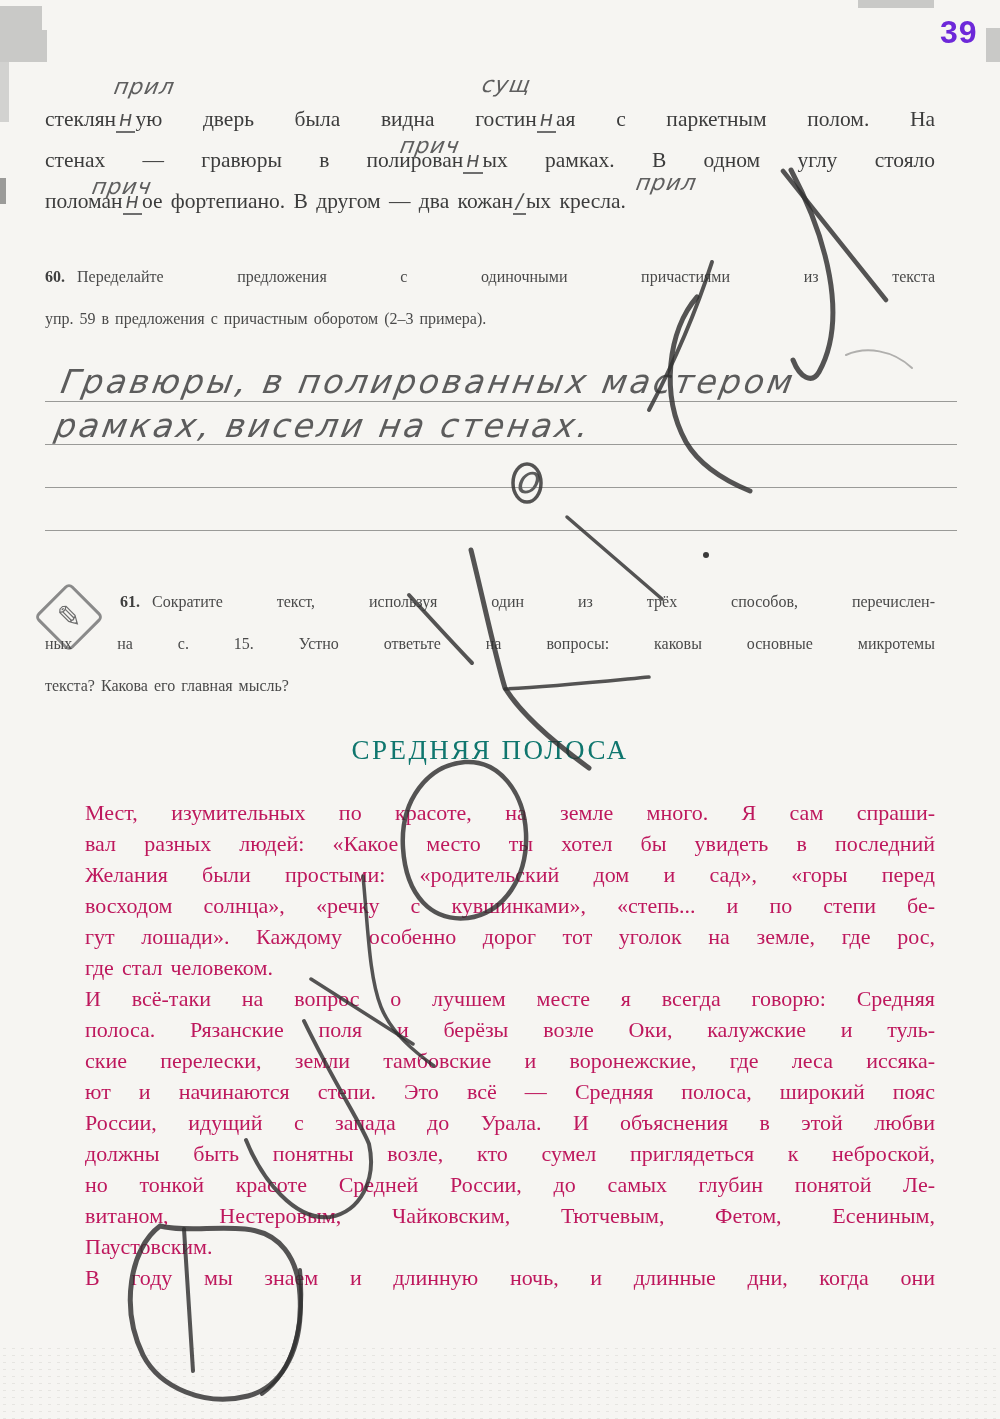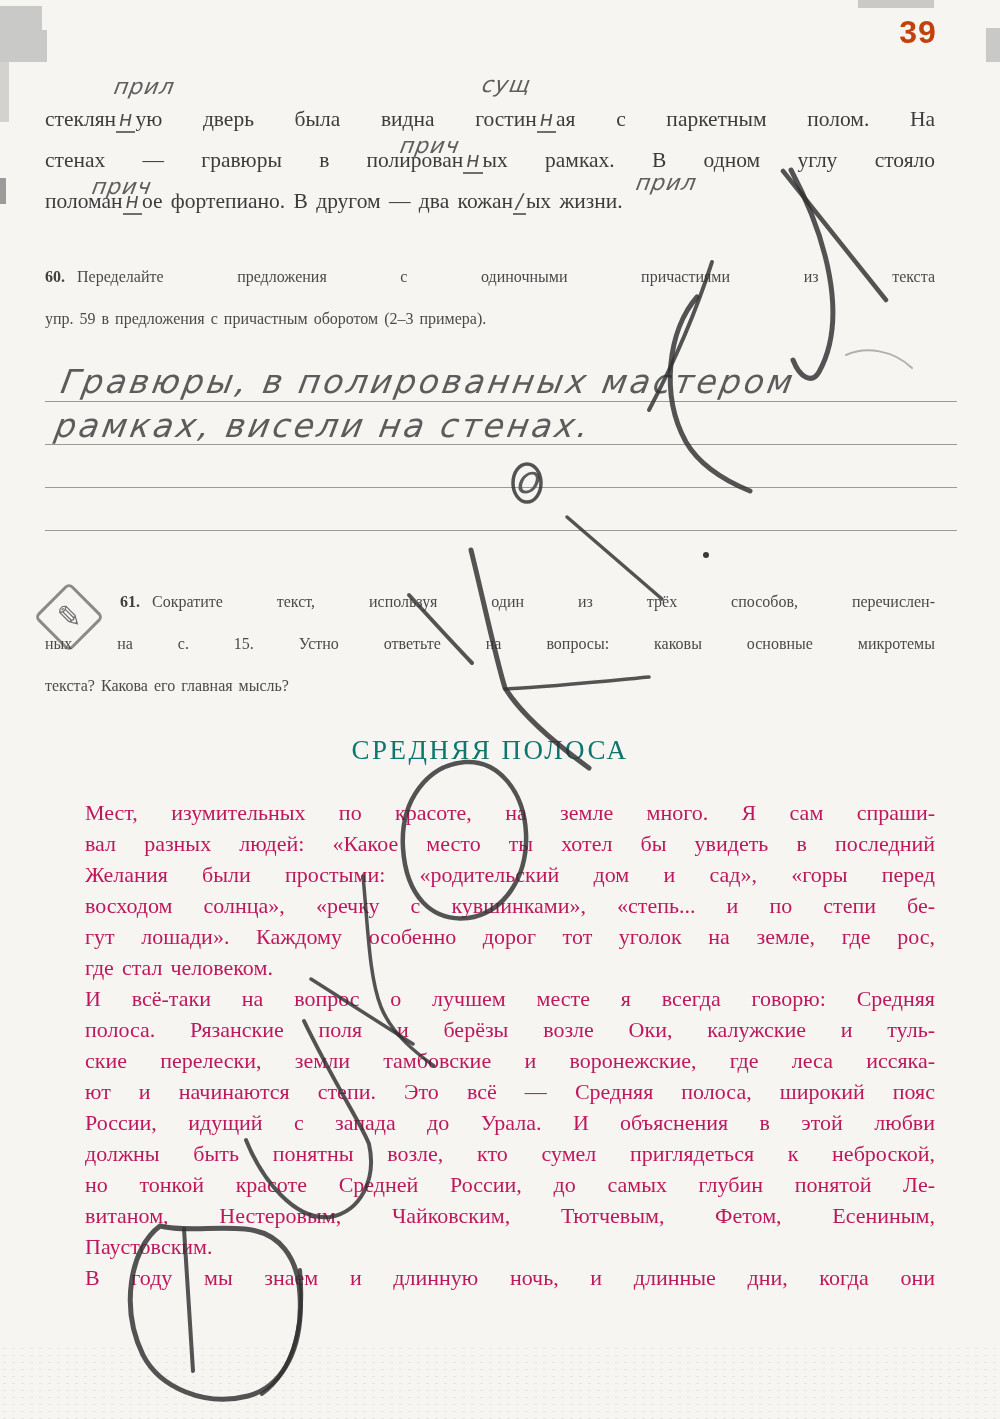--- a/index.html
+++ b/index.html
@@ -4,23 +4,23 @@
 <style>
   html,body{margin:0;padding:0;}
   .page{
     position:relative; width:1000px; height:1419px;
     background:#f6f5f2; overflow:hidden;
     font-family:"Liberation Serif","DejaVu Serif",serif;
     color:#3c3c3c;
   }
   .artifact{position:absolute; background:#c9c9c7;}
   .pgnum{
-    position:absolute; top:14px; left:888px; width:60px;
+    position:absolute; top:14px; left:940px; width:60px;
     font-family:"Liberation Sans","DejaVu Sans",sans-serif;
-    font-weight:bold; font-size:32px; color:#c2410c; text-align:center;
+    font-weight:bold; font-size:32px; color:#6d28d9; text-align:left;
     letter-spacing:1px;
   }
   
   .excerpt{position:absolute; left:45px; top:99px; width:890px;
     font-size:21.5px; line-height:41px; word-spacing:3px;}
   .jl{text-align:justify; text-align-last:justify;}
   .pline,.xline{white-space:normal;}
   
   .ex{position:absolute; left:45px; width:890px;
     font-family:Liberation Serif, serif;
@@ -72,21 +72,21 @@
   <div class="artifact" style="left:0;top:178px;width:6px;height:26px;background:#9b9b99;"></div>
   <div class="artifact" style="left:858px;top:0;width:76px;height:8px;"></div>
   <div class="artifact" style="left:986px;top:28px;width:14px;height:34px;"></div>
   <div class="speckle"></div>
 
   <div class="pgnum">39</div>
 
   <div class="excerpt">
     <div class="pline jl"><span>стеклян</span><span class="ins">н</span><span>ую дверь была видна гостин</span><span class="ins">н</span><span>ая с паркетным полом. На</span></div>
     <div class="pline jl"><span>стенах — гравюры в полирован</span><span class="ins">н</span><span>ых рамках. В одном углу стояло</span></div>
-    <div class="pline"><span>поломан</span><span class="ins">н</span><span>ое фортепиано. В другом — два кожан</span><span class="ins">∕</span><span>ых жизни.</span></div>
+    <div class="pline"><span>поломан</span><span class="ins">н</span><span>ое фортепиано. В другом — два кожан</span><span class="ins">∕</span><span>ых кресла.</span></div>
   </div>
 
   <span class="hw ann" style="left:112px;top:74px;">прил</span>
   <span class="hw ann" style="left:480px;top:72px;">сущ</span>
   <span class="hw ann" style="left:398px;top:133px;">прич</span>
   <span class="hw ann" style="left:90px;top:174px;">прич</span>
   <span class="hw ann" style="left:634px;top:170px;">прил</span>
 
   <div class="ex ex60">
     <div class="xline jl">

